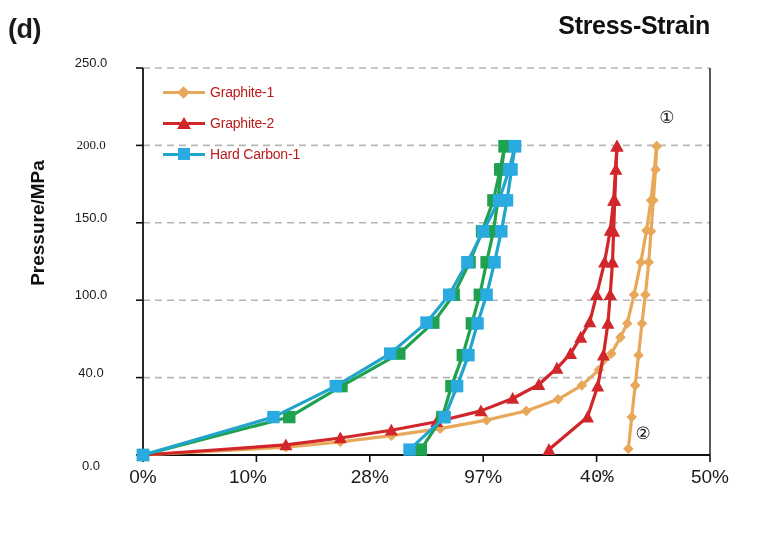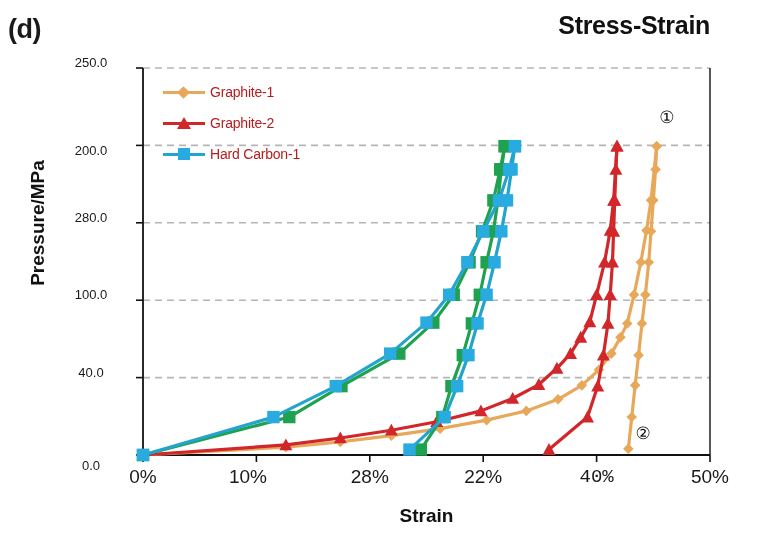--- a/index.html
+++ b/index.html
@@ -123,35 +123,34 @@
   }
 </style>
 </head>
 <body>
 
 <div id="figure">
 
   <div class="panel-label">(d)</div>
   <div class="chart-title">Stress-Strain</div>
   <div class="ylabel">Pressure/MPa</div>
-  <div class="xlabel">Strain</div>
 
   <div class="ytick-wrap" id="yticks">
       <div class="ytick" style="top: 458px;">0.0</div>
       <div class="ytick" style="top: 364.6px;">40.0</div>
       <div class="ytick" style="top: 287.2px;">100.0</div>
-      <div class="ytick" style="top: 209.8px;">280.0</div>
-      <div class="ytick" style="top: 143px;">200.0</div>
+      <div class="ytick" style="top: 209.8px;">150.0</div>
+      <div class="ytick" style="top: 137px; font-family: Liberation Serif, serif;">200.0</div>
       <div class="ytick" style="top: 55px;">250.0</div>
     </div>
   <div id="xticks">
       <div class="xtick" style="left: 103px;">0%</div>
       <div class="xtick" style="left: 208px;">10%</div>
       <div class="xtick" style="left: 329.8px;">28%</div>
-      <div class="xtick" style="left: 443.2px;">22%</div>
+      <div class="xtick" style="left: 443.2px;">97%</div>
       <div class="xtick" style="left: 556.6px; font-family: Liberation Mono, monospace;">40%</div>
       <div class="xtick" style="left: 670px;">50%</div>
     </div>
 
   <svg id="plot-svg" width="780" height="541" style="position:absolute;left:0;top:0;">
       <line x1="143" y1="377.6" x2="710" y2="377.6" stroke="#b6b6b6" stroke-width="1.6" stroke-dasharray="7,5"></line>
       <line x1="143" y1="300.2" x2="710" y2="300.2" stroke="#b6b6b6" stroke-width="1.6" stroke-dasharray="7,5"></line>
       <line x1="143" y1="222.8" x2="710" y2="222.8" stroke="#b6b6b6" stroke-width="1.6" stroke-dasharray="7,5"></line>
       <line x1="143" y1="145.39999999999998" x2="710" y2="145.39999999999998" stroke="#b6b6b6" stroke-width="1.6" stroke-dasharray="7,5"></line>
       <line x1="143" y1="68" x2="710" y2="68" stroke="#b6b6b6" stroke-width="1.6" stroke-dasharray="7,5"></line>

